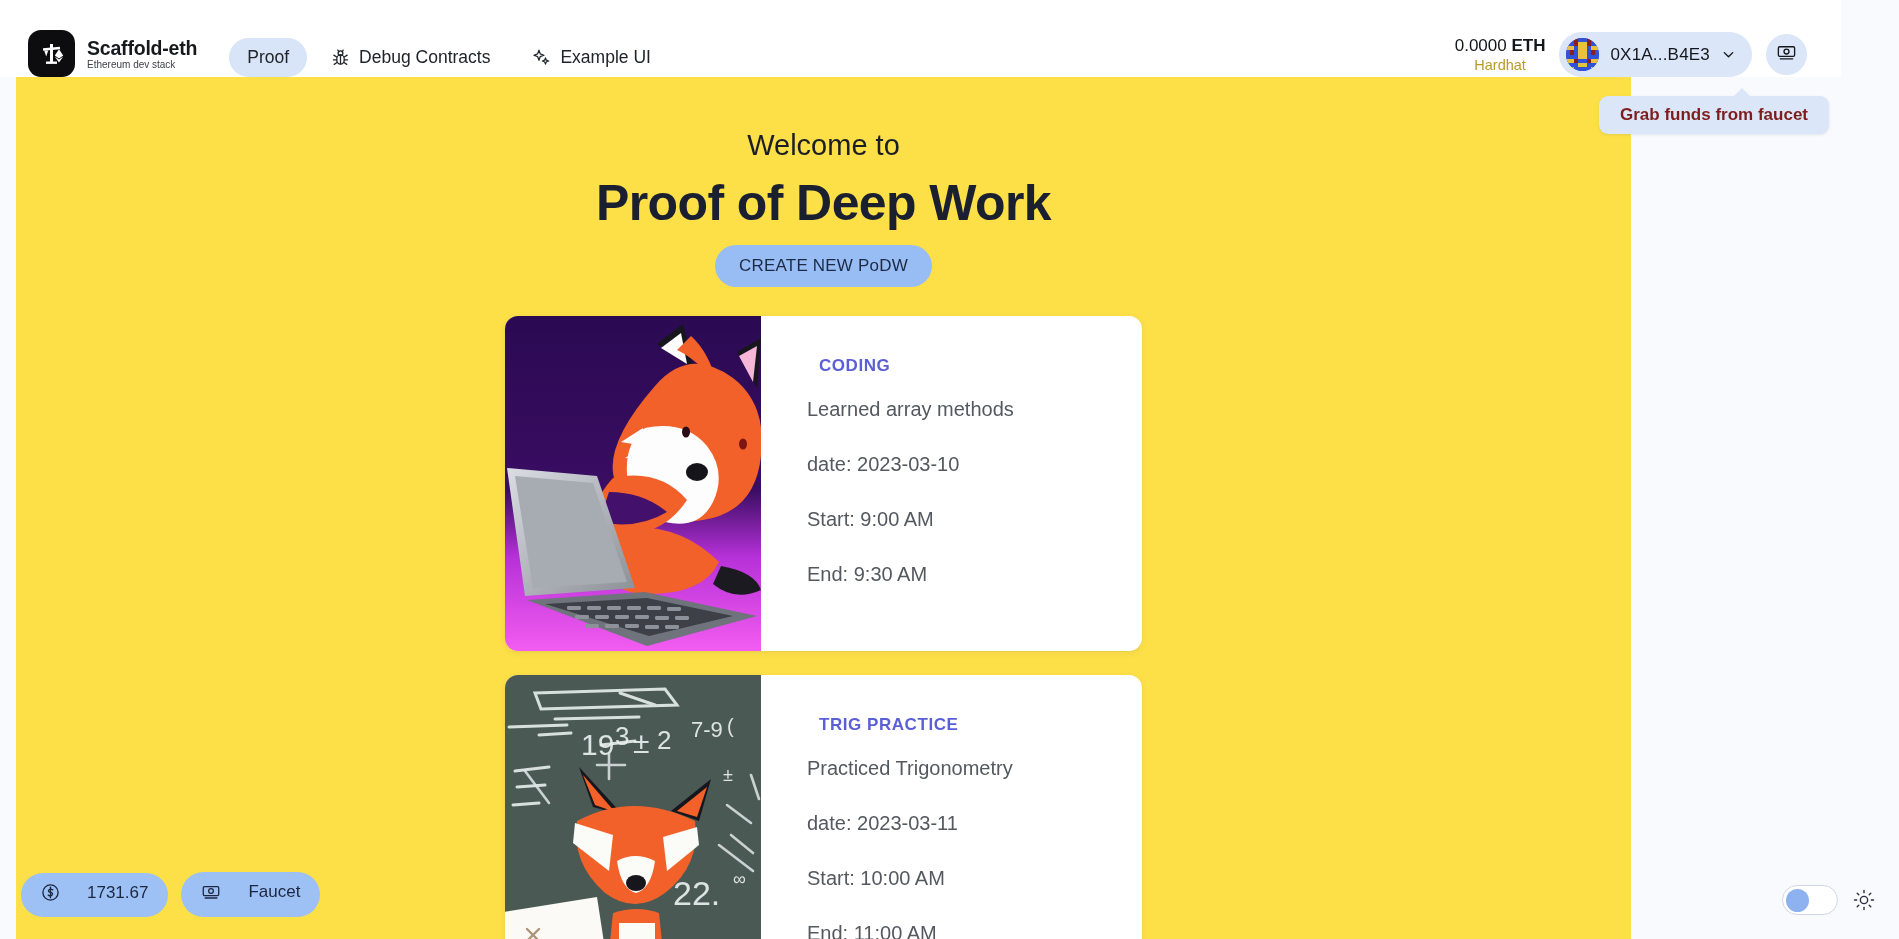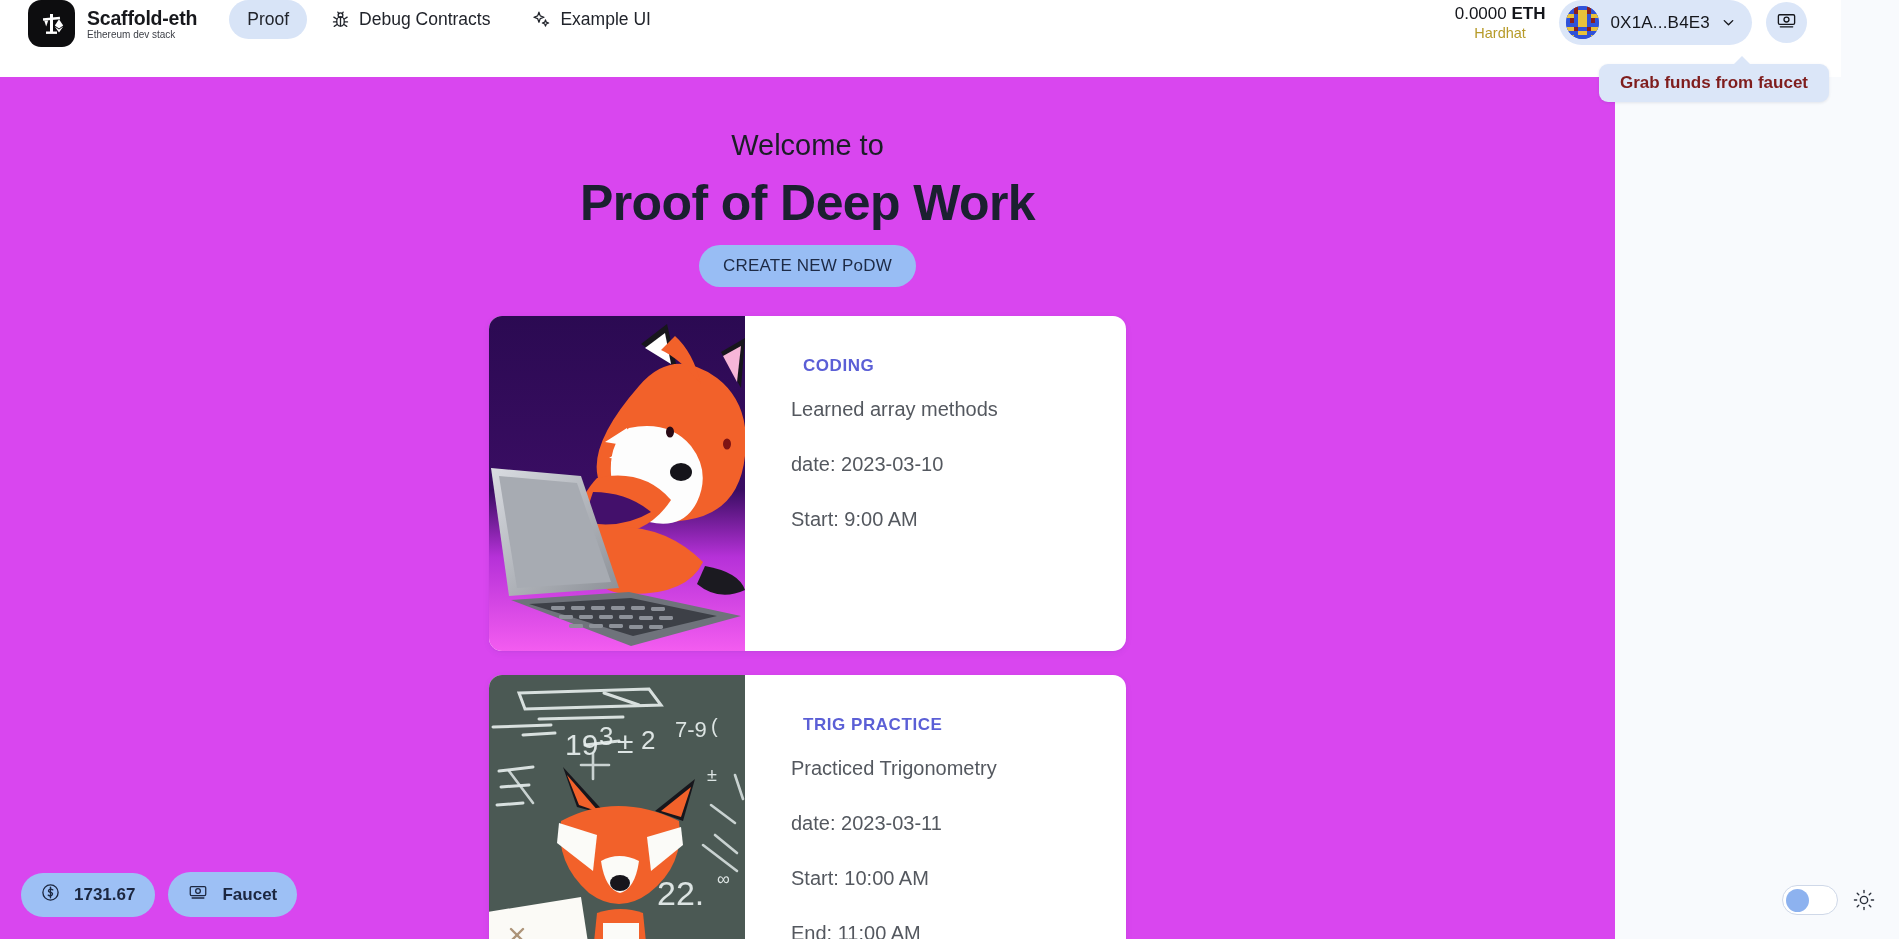--- a/index.html
+++ b/index.html
@@ -10,21 +10,21 @@
     font-family: "Liberation Sans", sans-serif;
     background: #f8fafd;
   }
   body { position: relative; }
 
   
   .header {
     position: absolute; top: 0; left: 0;
     width: 1841px; height: 77px;
     background: #ffffff;
-    display: flex; align-items: flex-start;
+    display: flex; align-items: flex-end;
     padding: 0 20px;
     z-index: 40;
   }
   .brand { display: flex; align-items: center; gap: 12px; margin-left: 8px; }
   .brand-logo {
     width: 47px; height: 47px;
     background: #0d0d0f;
     border-radius: 13px;
     display: flex; align-items: center; justify-content: center;
     flex: none;
@@ -92,23 +92,23 @@
   .tooltip::before {
     content: "";
     position: absolute; top: -8px; right: 78px;
     border-left: 9px solid transparent;
     border-right: 9px solid transparent;
     border-bottom: 9px solid #dbe6f8;
   }
 
   
   .main {
-    position: absolute; top: 77px; left: 0;
+    position: absolute; top: 77px; left: 16px;
     width: 1615px; height: 862px;
-    background: #d946ef;
+    background: #fde047;
     overflow: hidden;
   }
   .hero { text-align: center; padding-top: 50px; }
   .hero-welcome { font-size: 29px; color: #1b1e26; font-weight: normal; line-height: 1.3; }
   .hero-title {
     font-size: 50px; font-weight: bold; color: #1b2030;
     letter-spacing: -0.6px; margin-top: 10px; line-height: 1.15;
   }
   .create-btn {
     display: inline-block;
@@ -142,30 +142,29 @@
   .card-line { font-size: 20px; color: #54585f; margin-bottom: 31px; line-height: 1.2; }
   .card-line:last-child { margin-bottom: 0; }
 
   
   .footer-left {
     position: absolute; left: 21px; bottom: 22px;
     display: flex; align-items: center; gap: 13px;
     z-index: 30;
   }
   .pill-btn {
-    display: flex; align-items: center; gap: 14px;
+    display: flex; align-items: flex-start; gap: 27px;
     background: #9dc0f5;
     color: #1c2740;
     font-size: 17px;
     border: none;
     font-family: "Liberation Sans", sans-serif;
     padding: 10px 20px;
     border-radius: 999px;
     cursor: pointer;
-    font-weight: bold;
   }
   .footer-right {
     position: absolute; right: 24px; bottom: 24px;
     display: flex; align-items: center; gap: 15px;
     z-index: 30;
   }
   .toggle {
     width: 56px; height: 30px; border-radius: 999px;
     background: #ffffff; border: 1px solid #cfd8e8;
     position: relative; cursor: pointer;
@@ -358,20 +357,21 @@
               <rect x="140" y="309" width="14" height="4" rx="1.4"></rect>
             <rect x="160" y="309" width="14" height="4" rx="1.4"></rect>
           </g>
         </svg>
       </div>
       <div class="card-body">
         <div class="card-cat">CODING</div>
         <div class="card-line">Learned array methods</div>
         <div class="card-line">date: 2023-03-10</div>
         <div class="card-line">Start: 9:00 AM</div>
+        <div class="card-line">End: 9:30 AM</div>
       </div>
     </div>
 
     <div class="card">
       <div class="card-img">
         <svg width="256" height="335" viewBox="0 0 256 335" aria-hidden="true">
           <rect width="256" height="335" fill="#4b5954"></rect>
           <rect y="300" width="256" height="35" fill="#3a4a42"></rect>
           <rect y="296" width="256" height="7" fill="#2f3d36"></rect>
           <g stroke="#e4eceb" stroke-width="3" fill="none" opacity="0.92" stroke-linecap="round">

